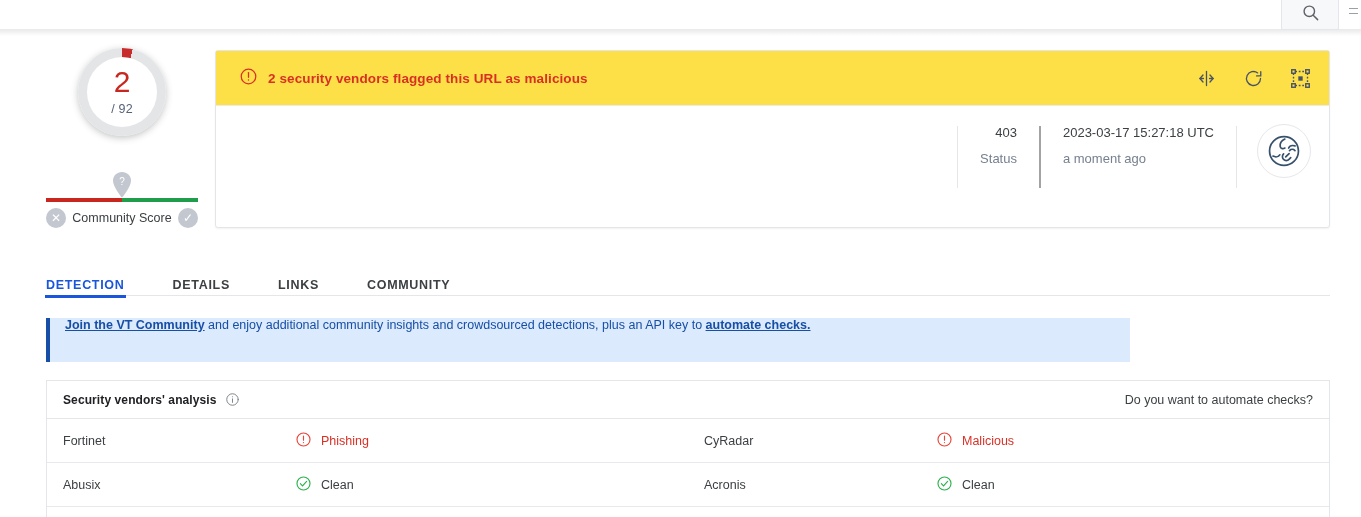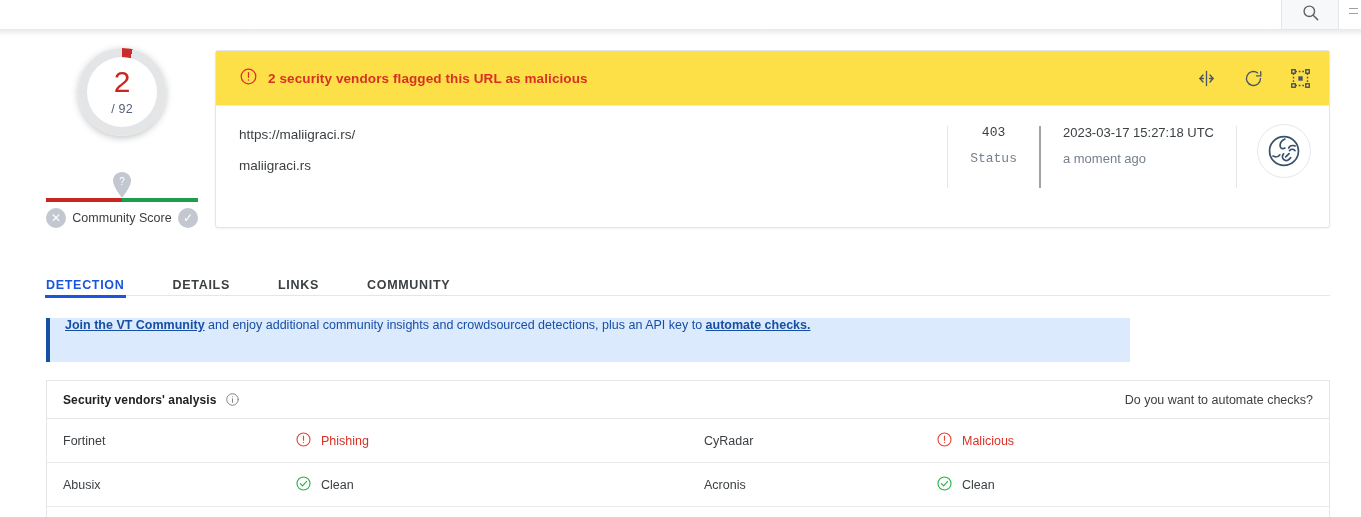--- a/index.html
+++ b/index.html
@@ -125,21 +125,21 @@
   .url-sub  { font-size: 13.5px; color: #3c4043; margin-top: 16px; line-height: 1.1; }
 
   .meta {
     position: absolute; right: 18px; top: 20px;
     display: flex; align-items: flex-start; height: 62px;
   }
   .meta-col {
     padding: 0 22px; height: 62px;
     display: flex; flex-direction: column; justify-content: flex-start;
   }
-  .meta-col.status { border-left: 1px solid #e4e6ea; text-align: center; font-family: Liberation Mono, monospace; }
+  .meta-col.status { border-left: 1px solid #e4e6ea; text-align: right; }
   .meta-col.date { border-left: 2px solid #a3a3a3; border-right: 1px solid #e4e6ea; }
   .meta-big { font-size: 13px; color: #3c4043; line-height: 1.1; }
   .meta-small { font-size: 13px; color: #76808f; margin-top: 12px; line-height: 1.1; }
   .meta-icon {
     width: 54px; height: 54px; border-radius: 50%;
     border: 1px solid #e5e7ea; margin-left: 20px; margin-top: -2px;
     display: flex; align-items: center; justify-content: center;
     background: #fff;
   }
 
@@ -302,24 +302,20 @@
             <line x1="6" y1="4" x2="18" y2="4" stroke-dasharray="2 2"></line>
             <line x1="6" y1="20" x2="18" y2="20" stroke-dasharray="2 2"></line>
             <line x1="4" y1="6" x2="4" y2="18" stroke-dasharray="2 2"></line>
             <line x1="20" y1="6" x2="20" y2="18" stroke-dasharray="2 2"></line>
           </svg>
         </span>
       </div>
     </div>
 
     <div class="card-body">
-      <div class="url-block">
-        <div class="url-main">https://maliigraci.rs/</div>
-        <div class="url-sub">maliigraci.rs</div>
-      </div>
 
       <div class="meta">
         <div class="meta-col status">
           <div class="meta-big">403</div>
           <div class="meta-small">Status</div>
         </div>
         <div class="meta-col date">
           <div class="meta-big">2023-03-17 15:27:18 UTC</div>
           <div class="meta-small">a moment ago</div>
         </div>

